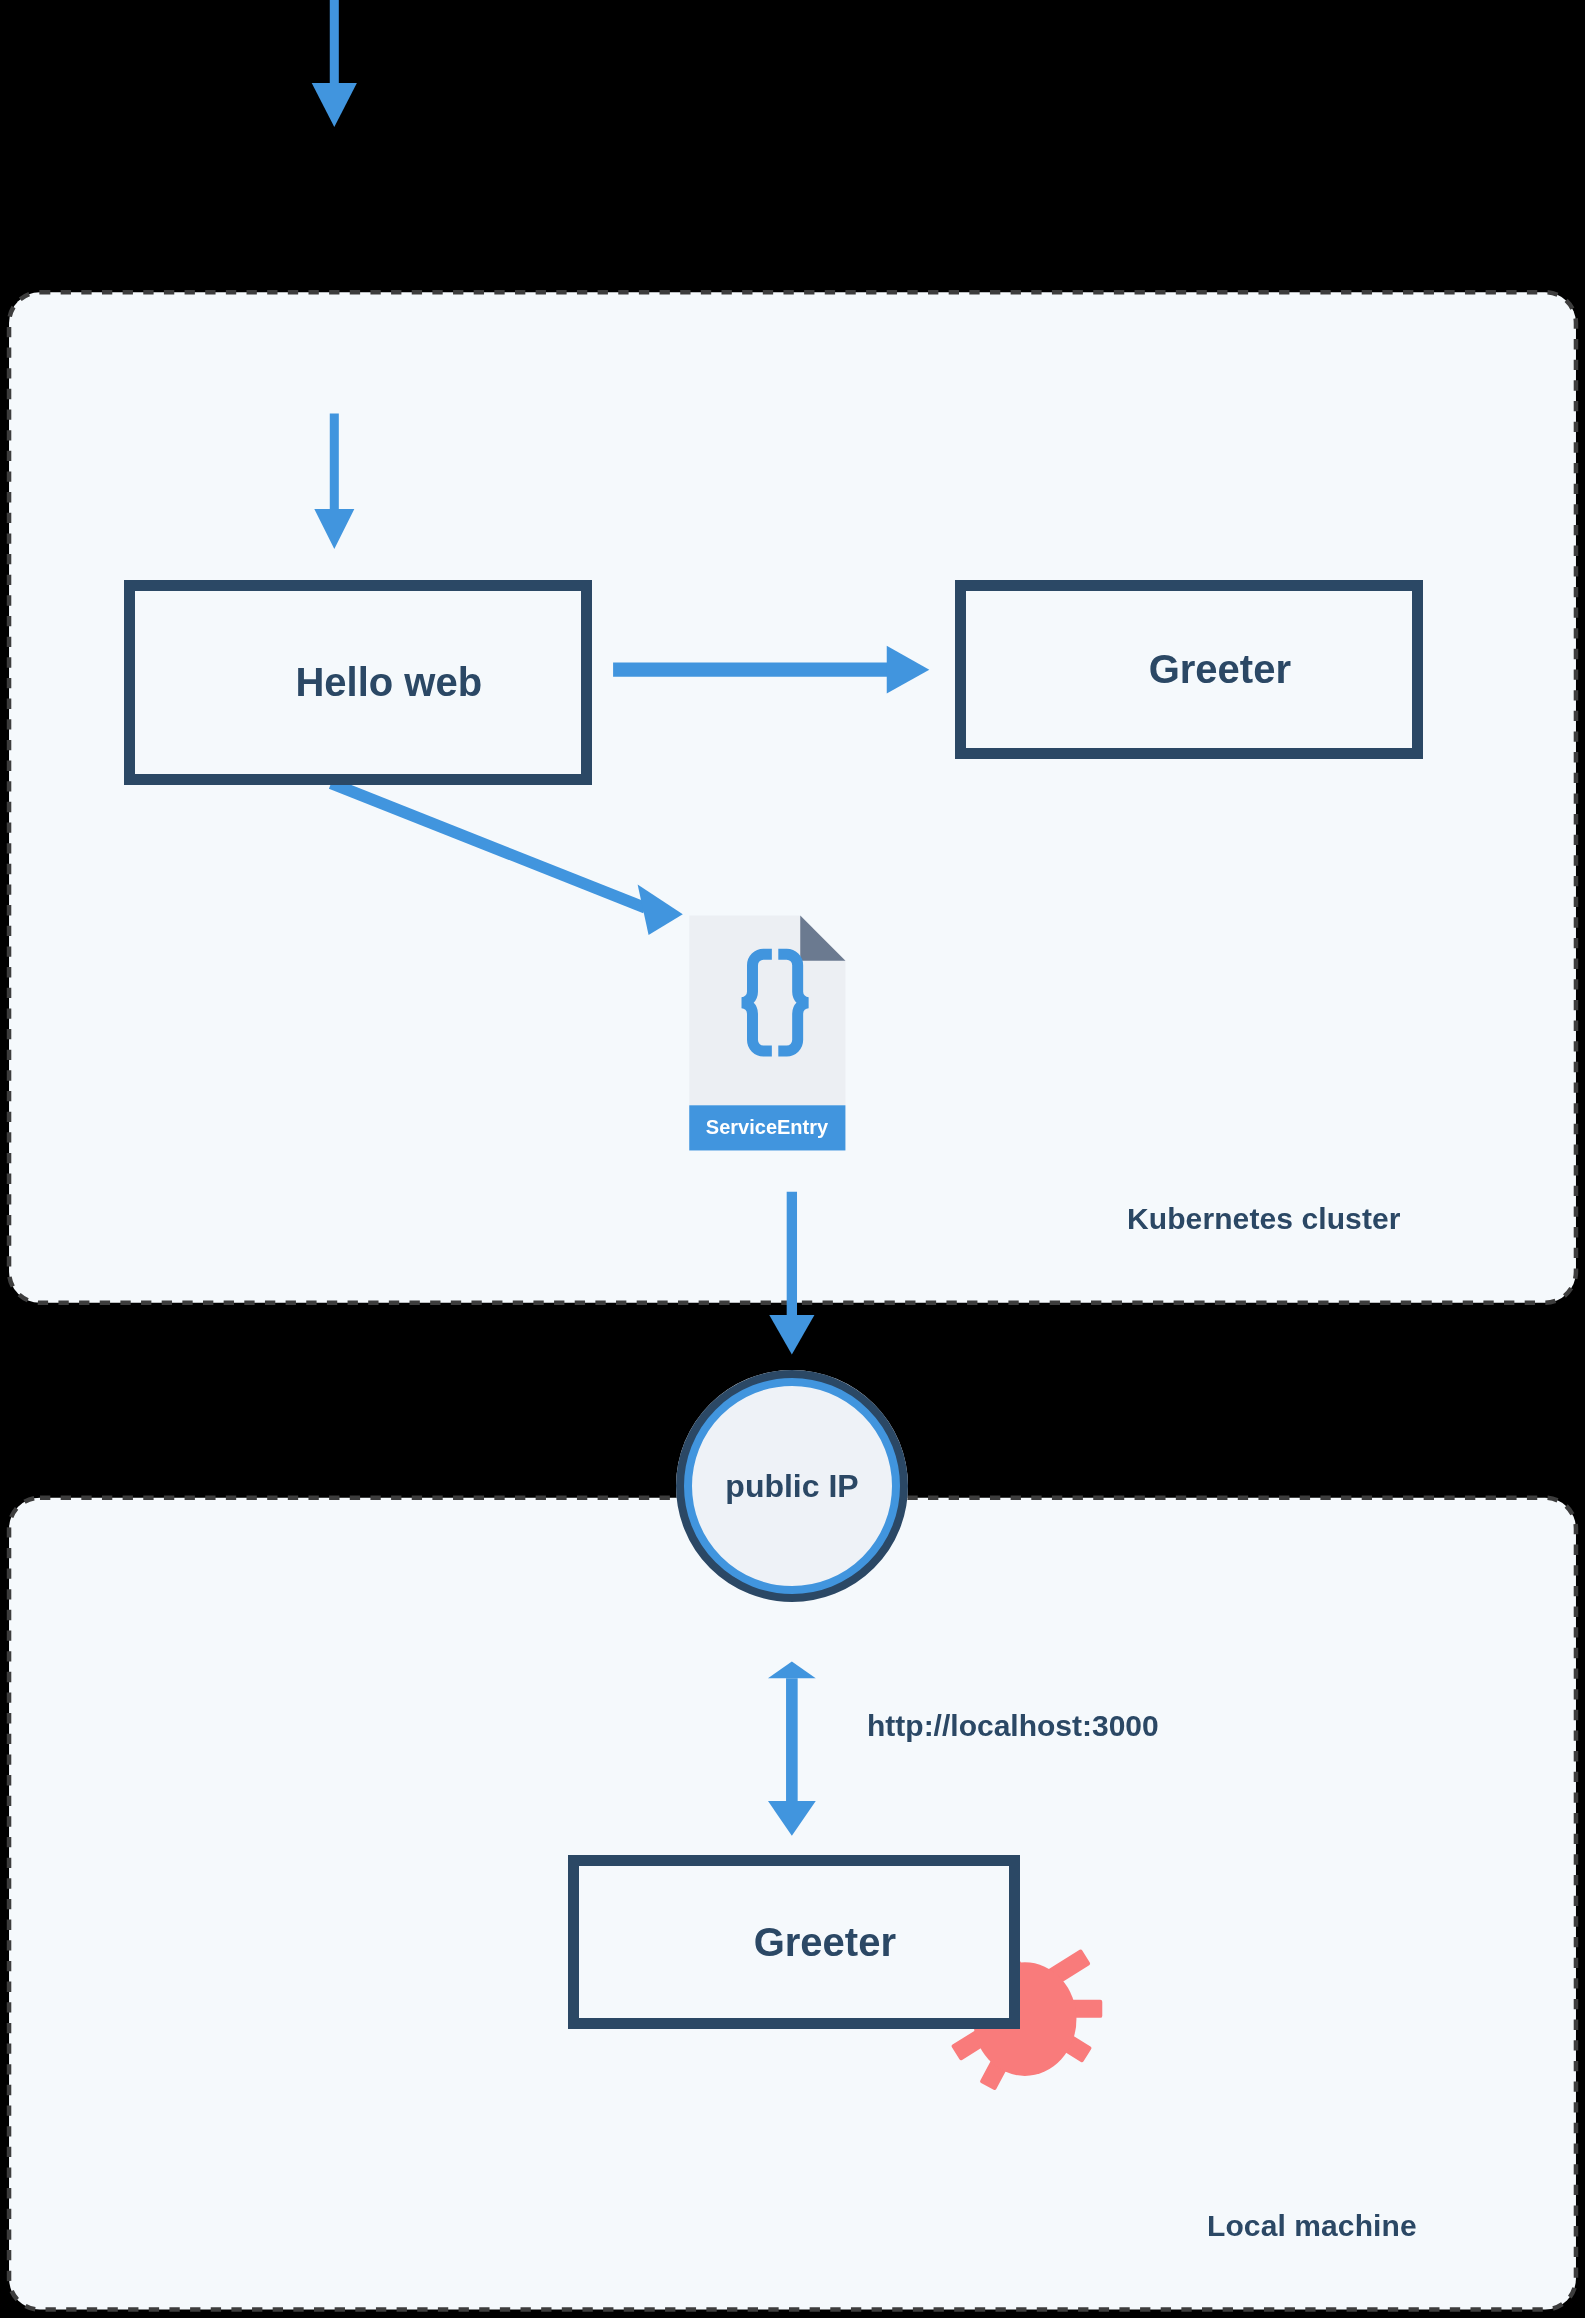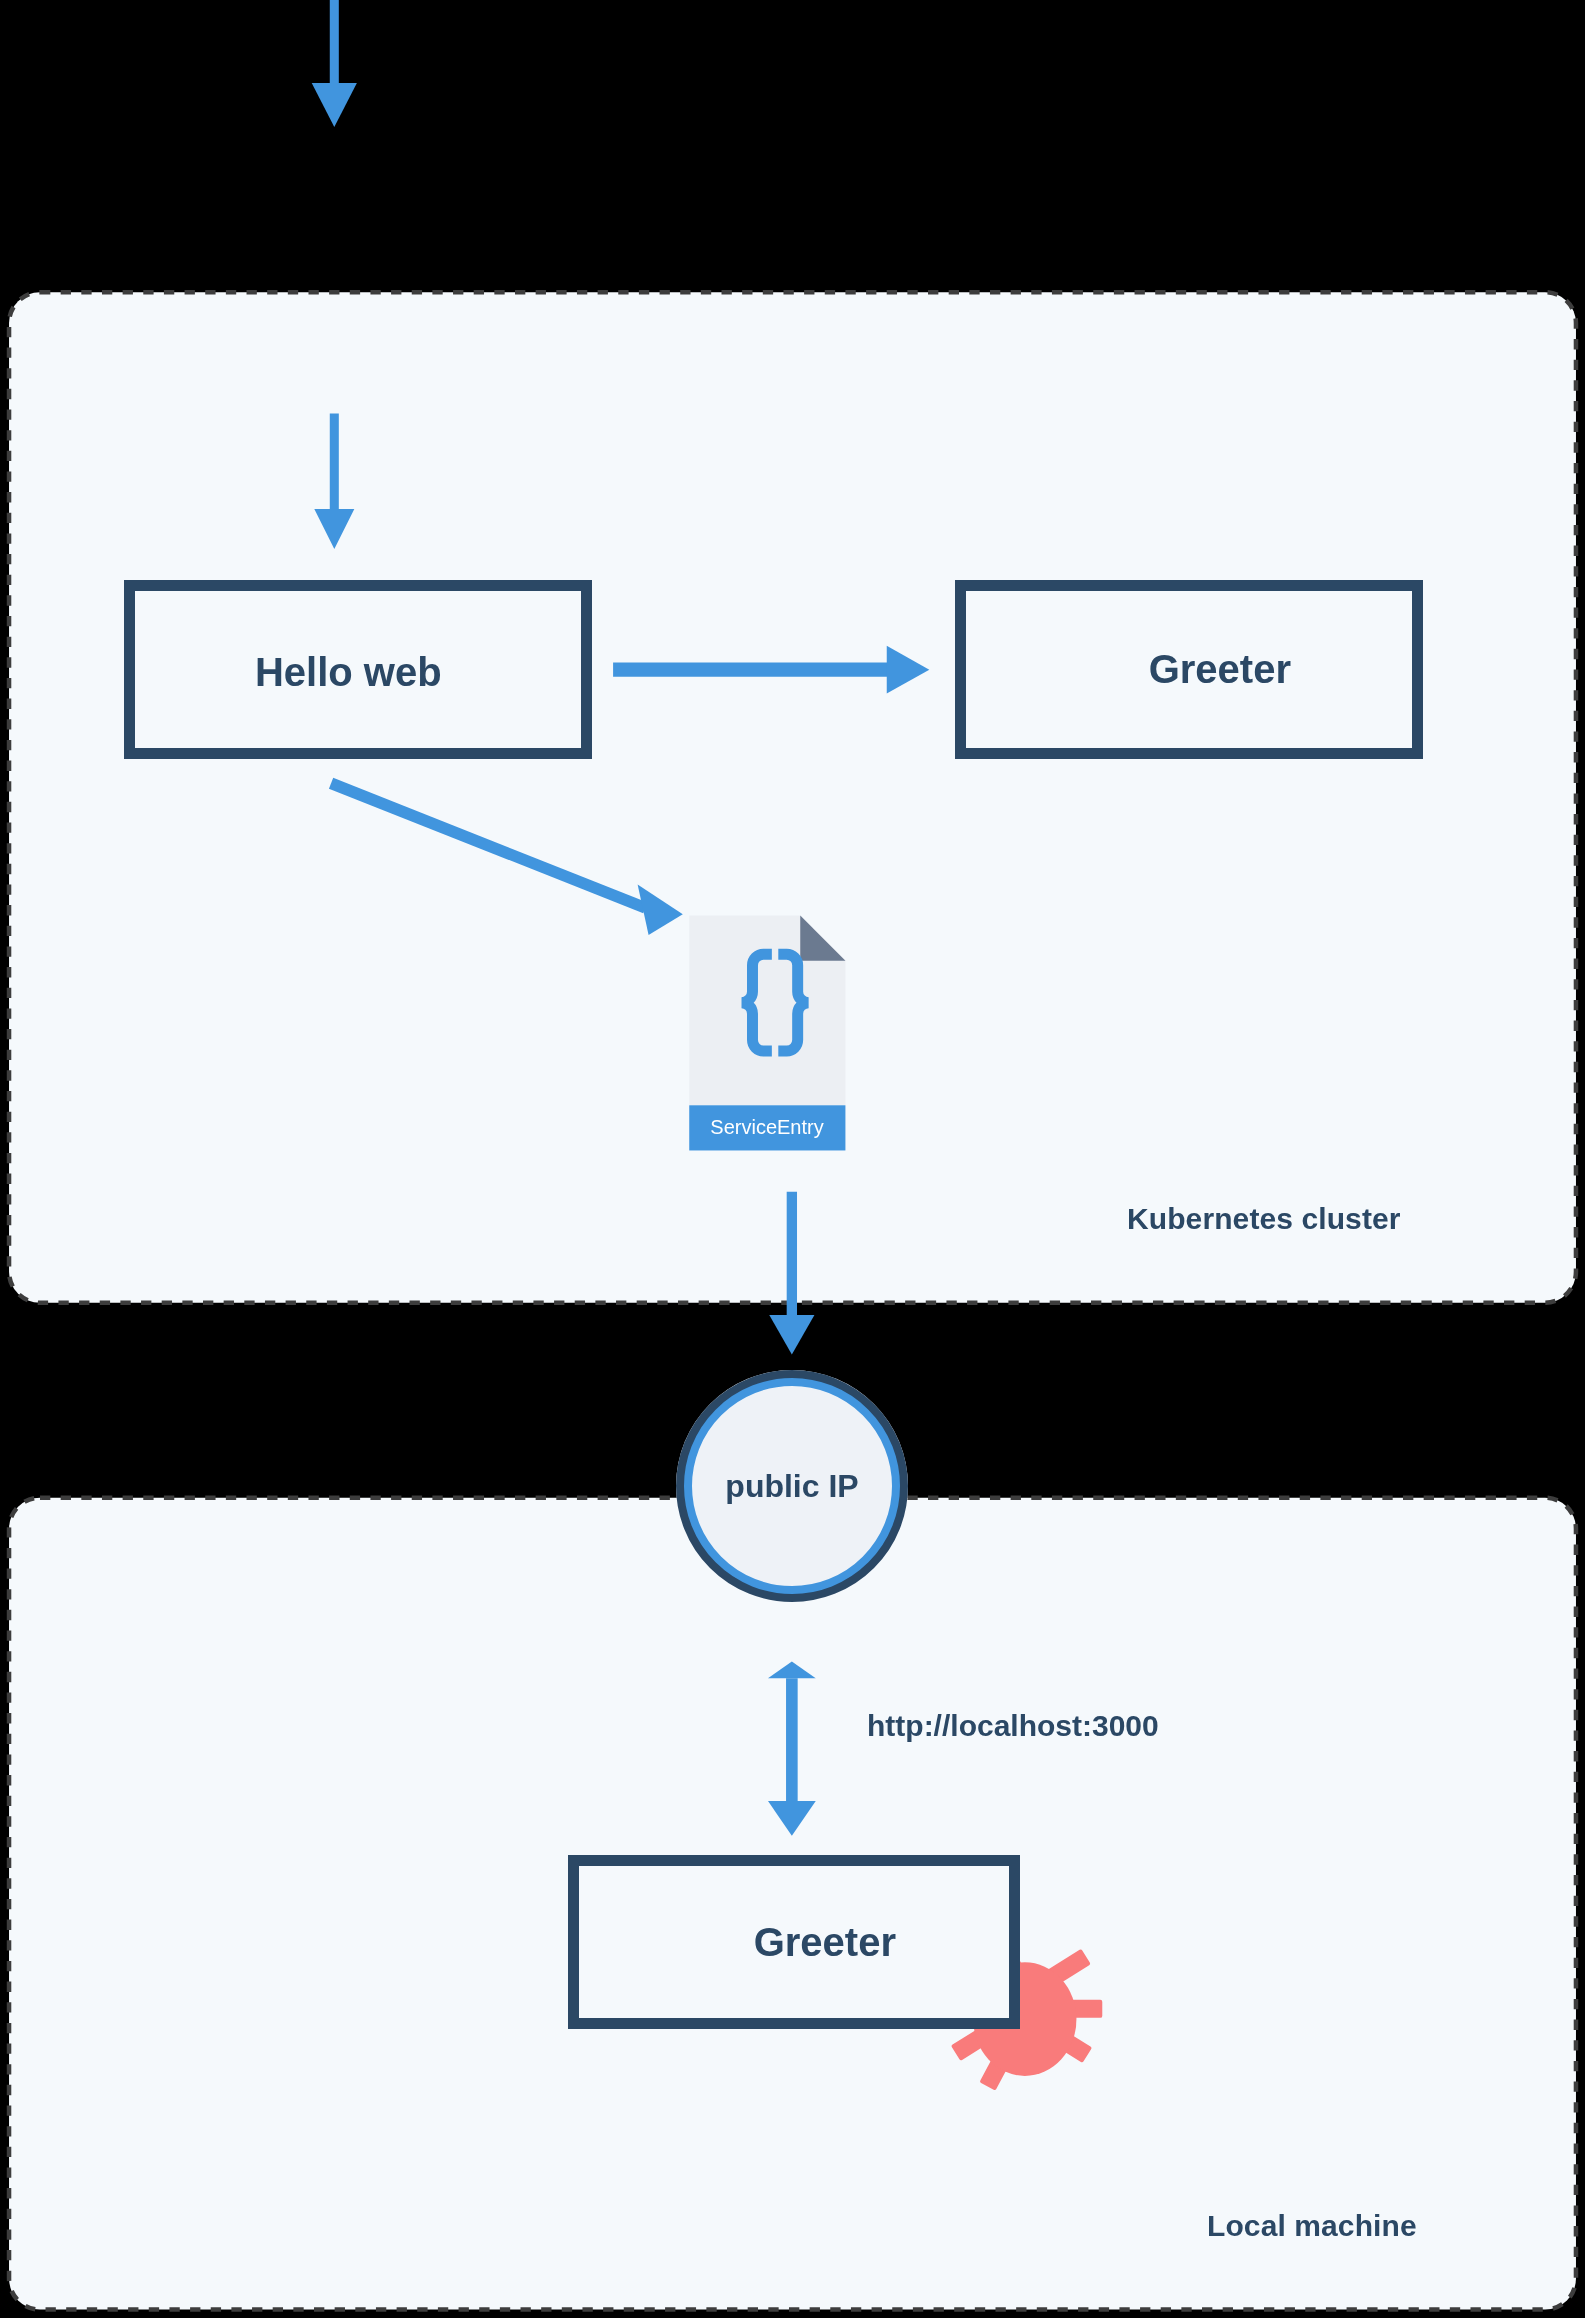--- a/index.html
+++ b/index.html
@@ -203,33 +203,33 @@
     </g>
 
     <use href="#gear" x="256" y="958" width="106" height="106"></use>
     <use href="#gear" x="1548" y="958" width="106" height="106"></use>
     <use href="#gear" x="962" y="2978" width="106" height="106"></use>
   </svg>
 
   <div class="layer" id="html-layer">
 
 
-    <div class="service-box" style="left:124px; top:580px; width:468px; height:179px;flex-direction:column;">
+    <div class="service-box" style="left:124px; top:580px; width:468px; height:205px;">
       <div class="service-gear"></div>
       <div class="service-label">Hello web</div>
     </div>
 
     <div class="service-box" style="left:955px; top:580px; width:468px; height:179px;">
       <div class="service-gear"></div>
       <div class="service-label">Greeter</div>
     </div>
 
     <div style="position:absolute; left:689px; top:1105px; width:156px; height:45px;
                 display:flex; align-items:center; justify-content:center;
-                color:#ffffff; font-size:20px; font-weight:normal; white-space:nowrap;">ServiceEntry</div>
+                color:#ffffff; font-size:20px; font-weight:bold; white-space:nowrap;">ServiceEntry</div>
 
     <div class="panel-label" style="left:1103px; top:1202px;margin-left:24px;">Kubernetes cluster</div>
 
     <div class="circle-node" style="left:676px; top:1370px; width:232px; height:232px;">
       <div class="circle-ring-outer"></div>
       <div class="circle-ring-inner"></div>
       <div class="circle-label">public IP</div>
     </div>
 
     <div class="edge-label" style="left:828px; top:1709px;margin-left:39px;">http://localhost:3000</div>

